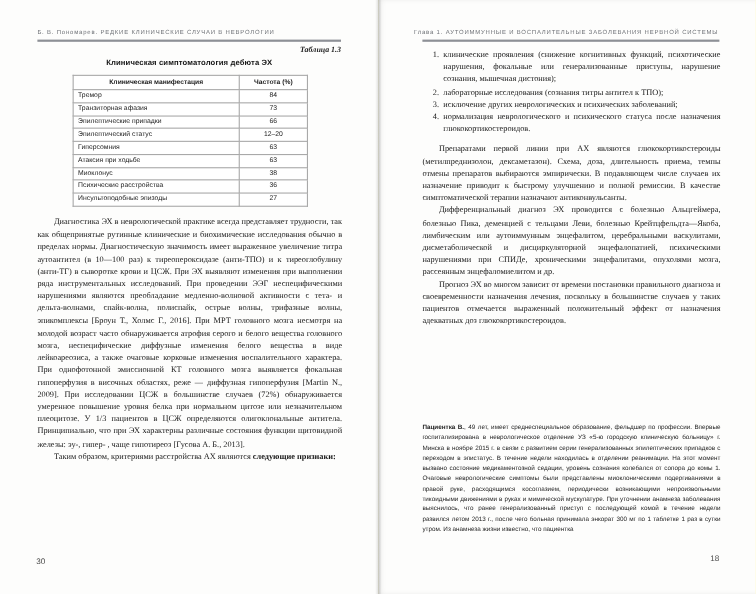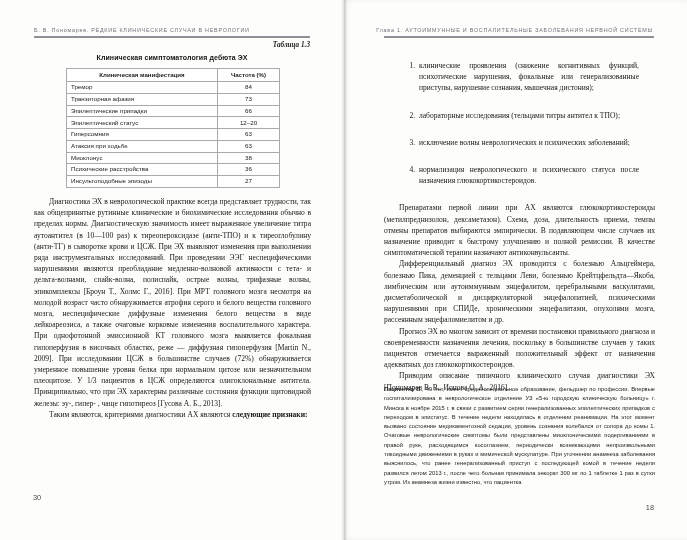--- a/index.html
+++ b/index.html
@@ -128,21 +128,21 @@
     margin: 0 0 7px 0;
     padding: 0 0 0 17px;
     list-style: decimal;
   }
   ol.crit li {
     font-family: "Liberation Serif", serif;
     font-size: 7.55px;
     line-height: 11.2px;
     text-align: justify;
     padding-left: 2px;
-    margin: 16px;
+    margin: 0;
   }
   ol.crit li::marker { font-size: 7.55px; }
 
   
   .casebox {
     position: absolute;
     left: 384px;
     top: 385px;
     width: 271px;
     font-family: "Liberation Sans", sans-serif;
@@ -154,21 +154,21 @@
   .casebox p { margin: 0; text-indent: 0; }
   .casebox b { font-weight: bold; }
 
   
   .folio {
     position: absolute;
     font-family: "Liberation Sans", sans-serif;
     font-size: 7.4px;
     color: #4a4a4a;
   }
-  .folio.left  { left: 33px;  top: 493px; }
+  .folio.left  { left: 33px;  top: 506px; }
   .folio.right { right: 33px; top: 503px; }
 </style>
 </head>
 <body>
 
 <div id="page">
 
   <div class="sheet left"></div>
   <div class="sheet right"></div>
   <div class="gutter"></div>
@@ -224,34 +224,33 @@
       </tr>
       <tr>
         <td class="manif">Инсультоподобные эпизоды</td>
         <td class="freq">27</td>
       </tr>
     </tbody>
   </table>
 
   <div class="col left">
     <p>Диагностика ЭХ в неврологической практике всегда представляет трудности, так как общепринятые рутинные клинические и биохимические исследования обычно в пределах нормы. Диагностическую значимость имеет выраженное увеличение титра аутоантител (в 10—100 раз) к тиреопероксидазе (анти-ТПО) и к тиреоглобулину (анти-ТГ) в сыворотке крови и ЦСЖ. При ЭХ выявляют изменения при выполнении ряда инструментальных исследований. При проведении ЭЭГ неспецифическими нарушениями являются преобладание медленно-волновой активности с тета- и дельта-волнами, спайк-волна, полиспайк, острые волны, трифазные волны, эпикомплексы [Броун Т., Холмс Г., 2016]. При МРТ головного мозга несмотря на молодой возраст часто обнаруживается атрофия серого и белого вещества головного мозга, неспецифические диффузные изменения белого вещества в виде лейкоареозиса, а также очаговые корковые изменения воспалительного характера. При однофотонной эмиссионной КТ головного мозга выявляется фокальная гипоперфузия в височных областях, реже — диффузная гипоперфузия [Martin N., 2009]. При исследовании ЦСЖ в большинстве случаев (72%) обнаруживается умеренное повышение уровня белка при нормальном цитозе или незначительном плеоцитозе. У 1/3 пациентов в ЦСЖ определяются олигоклональные антитела. Принципиально, что при ЭХ характерны различные состояния функции щитовидной железы: эу-, гипер- , чаще гипотиреоз [Гусова А. Б., 2013].</p>
-    <p><span>Таким являются, критериями диагностики АХ являются </span><b>следующие признаки:</b></p>
+    <p><span>Таким образом, критериями расстройства АХ являются </span><b>следующие признаки:</b></p>
   </div>
 
   <div class="col right">
     <ol class="crit">
       <li>клинические проявления (снижение когнитивных функций, психотические нарушения, фокальные или генерализованные приступы, нарушение сознания, мышечная дистония);</li>
-      <li>лабораторные исследования (тельцами титры антител к ТПО);</li>
-      <li>исключение волны неврологических и психических заболеваний;</li>
+      <li>лабораторные исследования (сознания титры антител к ТПО);</li>
+      <li>исключение других неврологических и психических заболеваний;</li>
       <li>нормализация неврологического и психического статуса после назначения глюкокортикостероидов.</li>
     </ol>
     <p>Препаратами первой линии при АХ являются глюкокортикостероиды (метилпреднизолон, дексаметазон). Схема, доза, длительность приема, темпы отмены препаратов выбираются эмпирически. В подавляющем числе случаев их назначение приводит к быстрому улучшению и полной ремиссии. В качестве симптоматической терапии назначают антиконвульсанты.</p>
     <p>Дифференциальный диагноз ЭХ проводится с болезнью Альцгеймера, болезнью Пика, деменцией с тельцами Леви, болезнью Крейтцфельдта—Якоба, лимбическим или аутоиммунным энцефалитом, церебральными васкулитами, дисметаболической и дисциркуляторной энцефалопатией, психическими нарушениями при СПИДе, хроническими энцефалитами, опухолями мозга, рассеянным энцефаломиелитом и др.</p>
     <p>Прогноз ЭХ во многом зависит от времени постановки правильного диагноза и своевременности назначения лечения, поскольку в большинстве случаев у таких пациентов отмечается выраженный положительный эффект от назначения адекватных доз глюкокортикостероидов.</p>
-    <p>Приводим описание типичного клинического случая диагностики ЭХ [Пономарев В. В., Ионова О. А., 2016].</p>
   </div>
 
   <div class="casebox">
     <p><b>Пациентка В.</b><span>, 49 лет, имеет среднеспециальное образование, фельдшер по профессии. Впервые госпитализирована в неврологическое отделение УЗ «5-ю городскую клиническую больницу» г. Минска в ноябре 2015 г. в связи с развитием серии генерализованных эпилептических припадков с переходом в эпистатус. В течение недели находилась в отделении реанимации. На этот момент вызвано состояние медикаментозной седации, уровень сознания колебался от сопора до комы 1. Очаговые неврологические симптомы были представлены миоклоническими подергиваниями в правой руке, расходящимся косоглазием, периодически возникающими непроизвольными тикоидными движениями в руках и мимической мускулатуре. При уточнении анамнеза заболевания выяснилось, что ранее генерализованный приступ с последующей комой в течение недели развился летом 2013 г., после чего больная принимала энкорат 300 мг по 1 таблетке 1 раз в сутки утром. Из анамнеза жизни известно, что пациентка</span></p>
   </div>
 
   <div class="folio left">30</div>
   <div class="folio right">18</div>
 
 </div>

